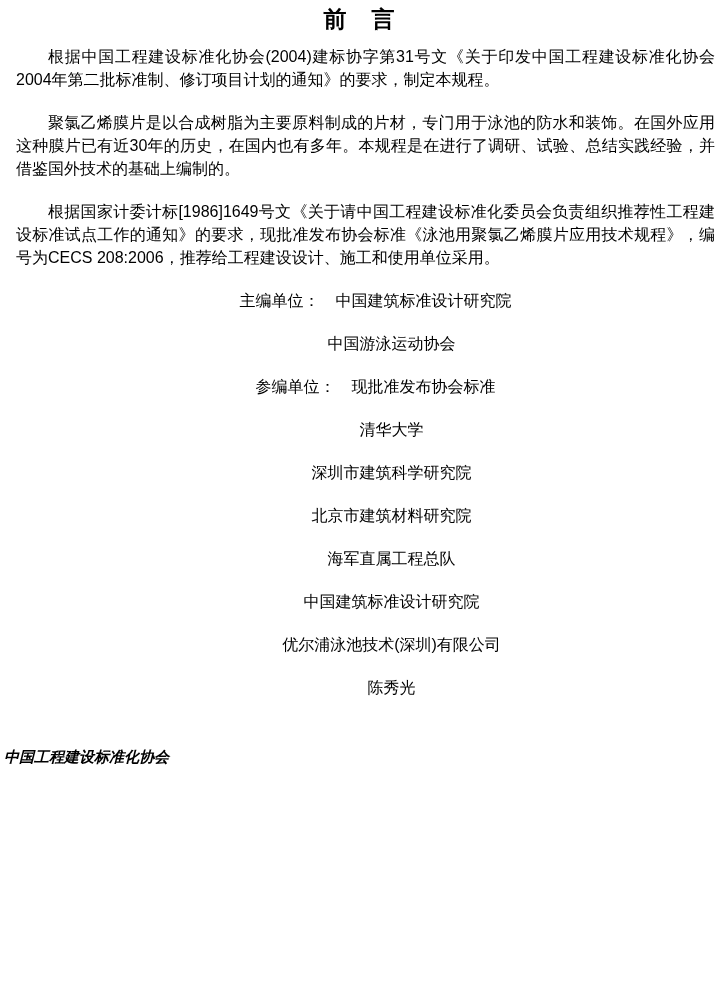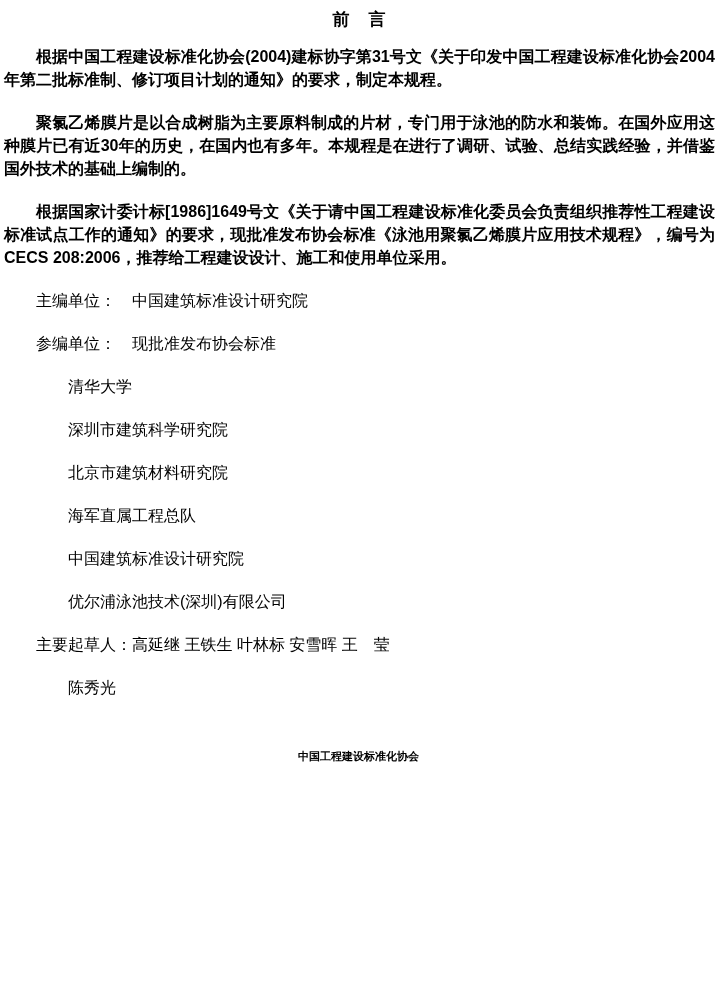--- a/index.html
+++ b/index.html
@@ -14,81 +14,82 @@
     box-sizing: border-box;
     padding: 8px 4px 0 4px;
     background: #ffffff;
     color: #000000;
     font-family: "Liberation Sans", "DejaVu Sans", sans-serif;
     font-size: 16px;
     line-height: 23px;
     overflow: hidden;
   }
   .doc-title {
-    font-size: 17px;
+    font-size: 23px;
     font-weight: bold;
     text-align: center;
     line-height: 23px;
     margin: 0 0 14px 0;
     letter-spacing: 1px;
   }
   .body-para {
-    margin: 0 0 20px 0;
+    margin: 0 0 20px 12px;
     text-indent: 2em;
     text-align: justify;
-    font-weight: bold;
   }
   .credit-line {
     margin: 0 0 20px 0;
     white-space: pre-wrap;
+    text-align: center;
   }
   .indent-2 { text-indent: 2em; }
   .indent-4 { text-indent: 4em; }
   .signature-block {
-    text-align: center;
+    text-align: left;
     font-weight: bold;
-    font-size: 11px;
+    font-size: 15px;
     line-height: 23px;
     padding-right: 2px;
+    font-style: italic;
   }
   .signature-org  { margin: 46px 0 17px 0; }
 </style>
 </head>
 <body>
 
 <div class="page">
 
   <h1 class="doc-title">前　言</h1>
 
   <p class="body-para">根据中国工程建设标准化协会(2004)建标协字第31号文《关于印发中国工程建设标准化协会2004年第二批标准制、修订项目计划的通知》的要求，制定本规程。</p>
 
   <p class="body-para">聚氯乙烯膜片是以合成树脂为主要原料制成的片材，专门用于泳池的防水和装饰。在国外应用这种膜片已有近30年的历史，在国内也有多年。本规程是在进行了调研、试验、总结实践经验，并借鉴国外技术的基础上编制的。</p>
 
   <p class="body-para">根据国家计委计标[1986]1649号文《关于请中国工程建设标准化委员会负责组织推荐性工程建设标准试点工作的通知》的要求，现批准发布协会标准《泳池用聚氯乙烯膜片应用技术规程》，编号为CECS 208:2006，推荐给工程建设设计、施工和使用单位采用。</p>
 
 
   <p class="credit-line indent-2">主编单位：　中国建筑标准设计研究院</p>
 
+  <p class="credit-line indent-4">中国游泳运动协会</p>
 
   <p class="credit-line indent-2">参编单位：　现批准发布协会标准</p>
 
   <p class="credit-line indent-4">清华大学</p>
 
   <p class="credit-line indent-4">深圳市建筑科学研究院</p>
 
   <p class="credit-line indent-4">北京市建筑材料研究院</p>
 
   <p class="credit-line indent-4">海军直属工程总队</p>
 
 
   <p class="credit-line indent-4">中国建筑标准设计研究院</p>
 
   <p class="credit-line indent-4">优尔浦泳池技术(深圳)有限公司</p>
 
-  <p class="credit-line indent-2">主要起草人：高延继 王铁生 叶林标 安雪晖 王　莹</p>
 
 
   <p class="credit-line indent-4">陈秀光</p>
 
   <div class="signature-block">
     <p class="signature-org">中国工程建设标准化协会</p>
 
   </div>
 
 </div>

